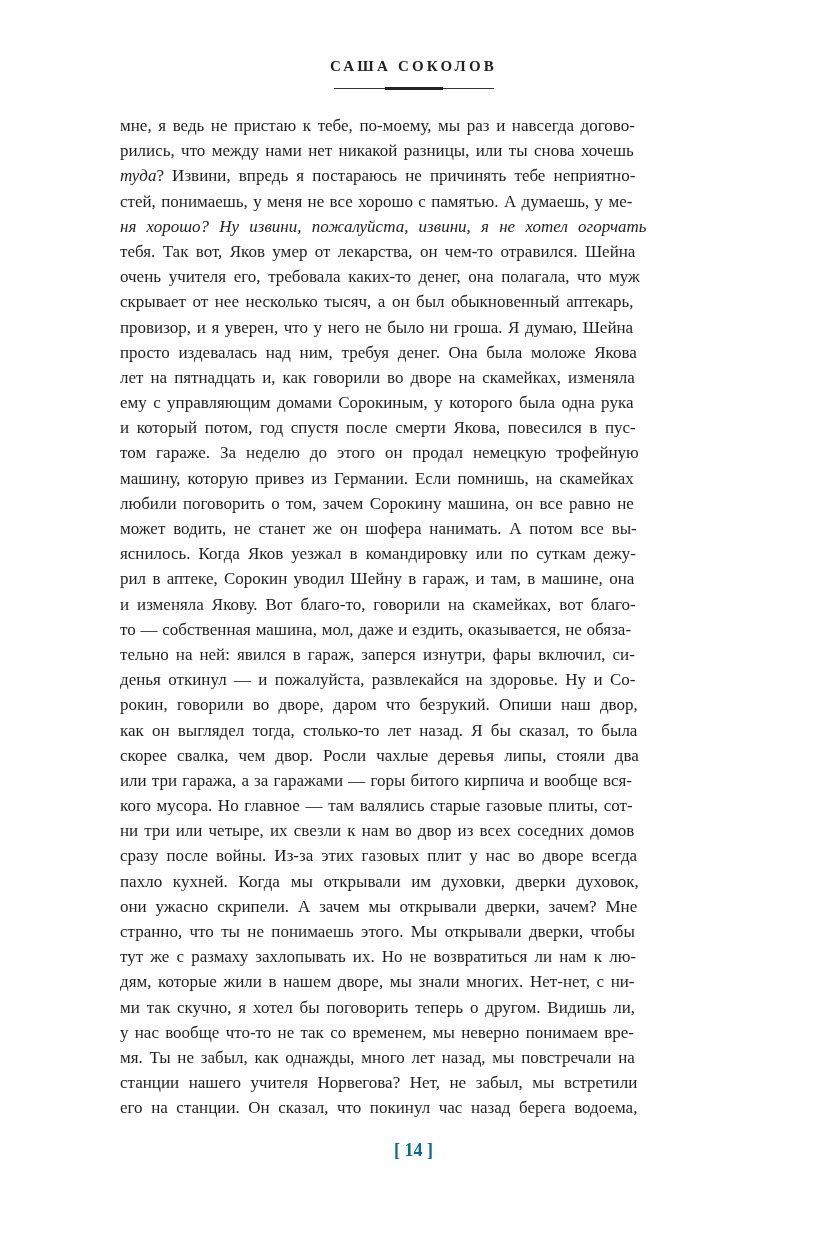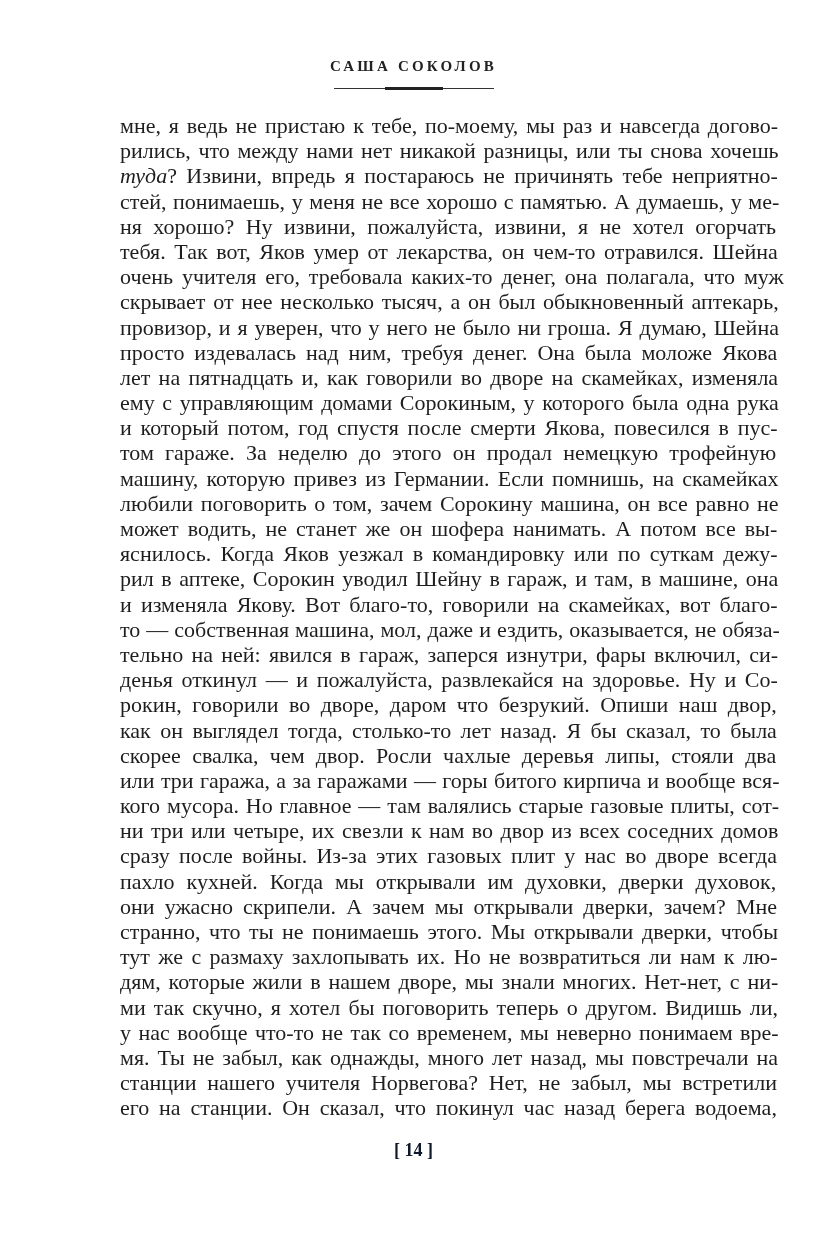--- a/index.html
+++ b/index.html
@@ -49,21 +49,21 @@
     width: 58px;
     height: 3px;
     background: #222;
   }
   .text-block {
     position: absolute;
     top: 113px;
     left: 120px;
     width: 612px;
     font-family: "Liberation Serif", "DejaVu Serif", serif;
-    font-size: 22px;
+    font-size: 17px;
     line-height: 25.2px;
     color: #1e1e1e;
   }
   .line {
     display: block;
     height: 25.2px;
     white-space: nowrap;
     text-align: justify;
     text-align-last: justify;
     overflow: visible;
@@ -73,37 +73,37 @@
   }
   .folio {
     position: absolute;
     top: 1140px;
     left: 0;
     width: 827px;
     text-align: center;
     font-family: "Liberation Serif", "DejaVu Serif", serif;
     font-weight: bold;
     font-size: 18px;
-    color: #0f172a;
+    color: #0369a1;
   }
 </style>
 </head>
 <body>
 
 <div class="page">
   <div class="running-head">САША СОКОЛОВ</div>
   <div class="head-rule"></div>
   <div class="head-rule-thick"></div>
 
   <div class="text-block" id="text-block">
       <span class="line" style="text-align: left; text-align-last: left; word-spacing: 2.33073px; display: block;"><span>мне, я ведь не пристаю к тебе, по-моему, мы раз и навсегда догово-</span></span>
       <span class="line" style="text-align: left; text-align-last: left; word-spacing: 2.11563px; display: block;"><span>рились, что между нами нет никакой разницы, или ты снова хочешь</span></span>
       <span class="line" style="text-align: left; text-align-last: left; word-spacing: 3.87305px; display: block;"><span class="ital">туда</span><span>? Извини, впредь я постараюсь не причинять тебе неприятно-</span></span>
       <span class="line" style="text-align: left; text-align-last: left; word-spacing: 1.08203px; display: block;"><span>стей, понимаешь, у меня не все хорошо с памятью. А думаешь, у ме-</span></span>
-      <span class="line" style="text-align: left; text-align-last: left; word-spacing: 5.97743px; display: block;"><span>ня хорошо? Ну извини, пожалуйста, извини, я не хотел огорчать</span></span>
+      <span class="line" style="text-align: left; text-align-last: left; word-spacing: 5.97743px; display: block; font-style: italic;"><span>ня хорошо? Ну извини, пожалуйста, извини, я не хотел огорчать</span></span>
       <span class="line" style="text-align: left; text-align-last: left; word-spacing: 3.11563px; display: block;"><span>тебя. Так вот, Яков умер от лекарства, он чем-то отравился. Шейна</span></span>
       <span class="line" style="text-align: left; text-align-last: left; word-spacing: 3.38542px; display: block;"><span>очень учителя его, требовала каких-то денег, она полагала, что муж</span></span>
       <span class="line" style="text-align: left; text-align-last: left; word-spacing: 2.24479px; display: block;"><span>скрывает от нее несколько тысяч, а он был обыкновенный аптекарь,</span></span>
       <span class="line" style="text-align: left; text-align-last: left; word-spacing: 1.34495px; display: block;"><span>провизор, и я уверен, что у него не было ни гроша. Я думаю, Шейна</span></span>
       <span class="line" style="text-align: left; text-align-last: left; word-spacing: 4.42535px; display: block;"><span>просто издевалась над ним, требуя денег. Она была моложе Якова</span></span>
       <span class="line" style="text-align: left; text-align-last: left; word-spacing: 2.76406px; display: block;"><span>лет на пятнадцать и, как говорили во дворе на скамейках, изменяла</span></span>
       <span class="line" style="text-align: left; text-align-last: left; word-spacing: 2.13194px; display: block;"><span>ему с управляющим домами Сорокиным, у которого была одна рука</span></span>
       <span class="line" style="text-align: left; text-align-last: left; word-spacing: 3.31719px; display: block;"><span>и который потом, год спустя после смерти Якова, повесился в пус-</span></span>
       <span class="line" style="text-align: left; text-align-last: left; word-spacing: 5.73264px; display: block;"><span>том гараже. За неделю до этого он продал немецкую трофейную</span></span>
       <span class="line" style="text-align: left; text-align-last: left; word-spacing: 2.68164px; display: block;"><span>машину, которую привез из Германии. Если помнишь, на скамейках</span></span>

